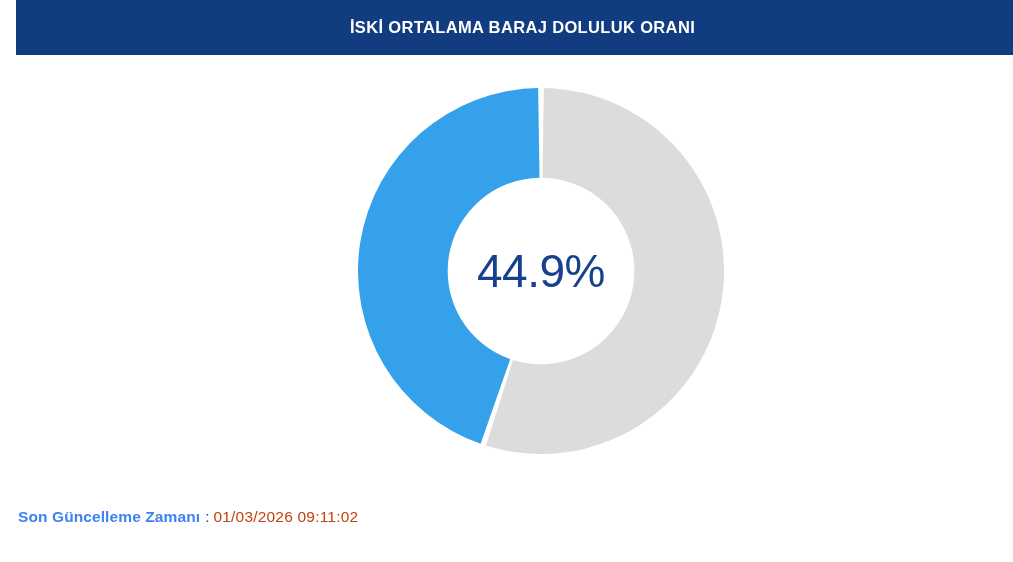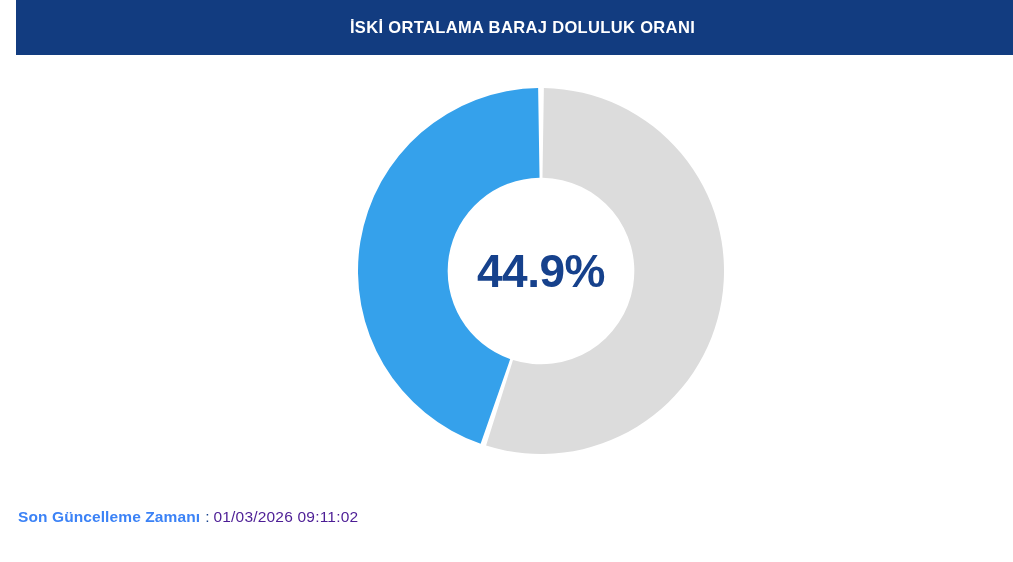--- a/index.html
+++ b/index.html
@@ -67,21 +67,21 @@
     width: 366px;
     height: 370px;
     display: flex;
     align-items: center;
     justify-content: center;
     pointer-events: none;
   }
   .donut-center-label span {
     color: #16418C;
     font-size: 46px;
-    font-weight: bold;
+    font-weight: normal;
     letter-spacing: -0.5px;
     line-height: 1;
   }
 
   
   .footer-row {
     position: absolute;
     left: 18px;
     top: 508px;
     display: flex;
@@ -94,21 +94,21 @@
     font-weight: bold;
     letter-spacing: 0.1px;
   }
   .footer-sep {
     color: #16418C;
     font-size: 15.5px;
     font-weight: normal;
     padding: 0 4px 0 5px;
   }
   .footer-value {
-    color: #4c1d95;
+    color: #c2410c;
     font-size: 15.5px;
     font-weight: normal;
     letter-spacing: 0.2px;
     text-align: center;
   }
 </style>
 </head>
 <body>
 
 <div class="header-bar">

